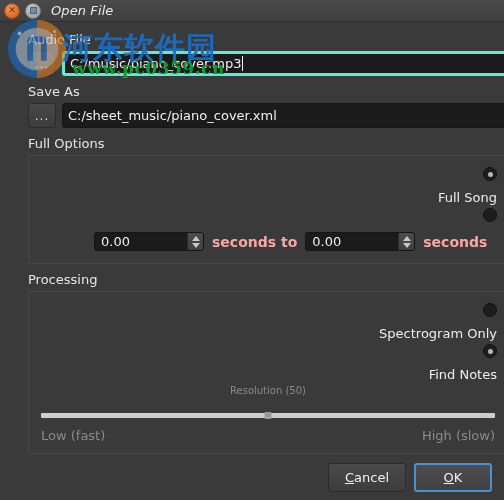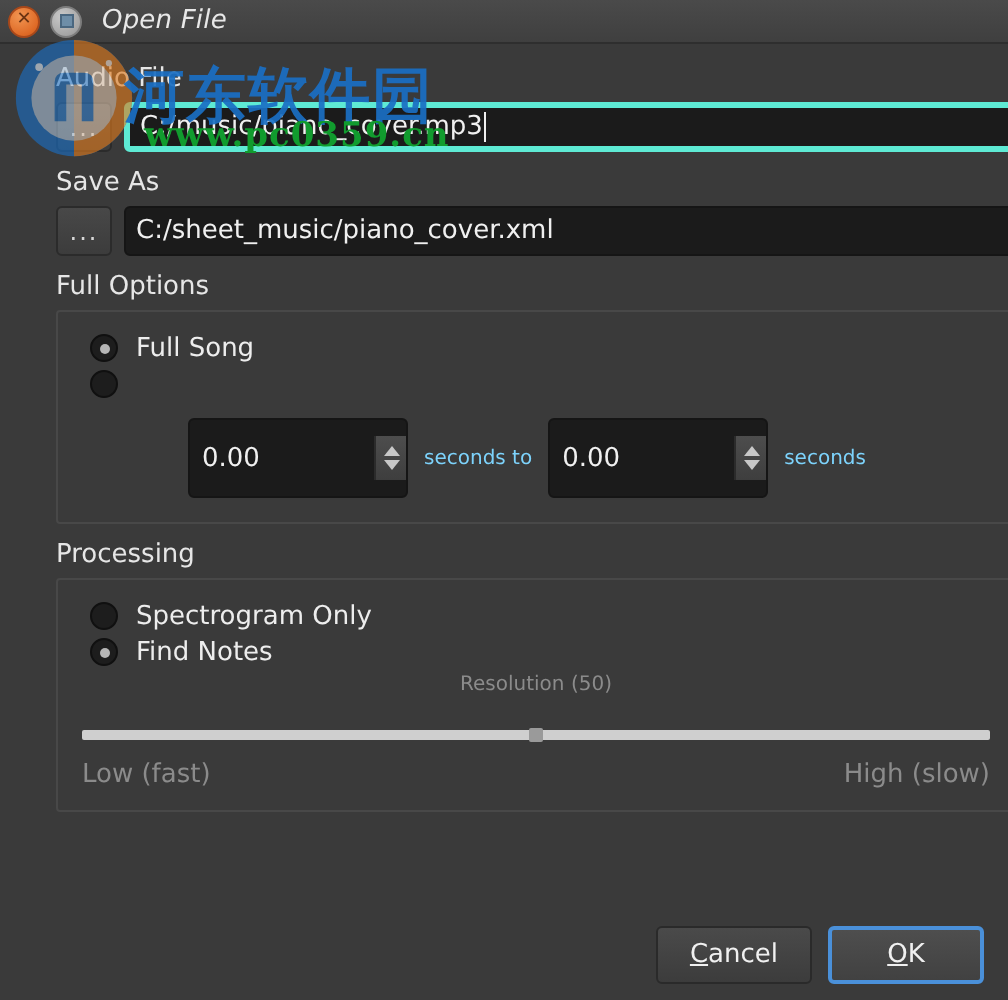--- a/index.html
+++ b/index.html
@@ -175,23 +175,24 @@
   }
   .groupbox {
     border: 1px solid #484848;
     border-radius: 2px;
     box-sizing: border-box;
     padding: 8px 10px 10px 10px;
     margin-bottom: 8px;
   }
   .radio-row {
     display: flex;
-    align-items: flex-start;
+    align-items: flex-end;
     margin: 3px 0 3px 6px;
     gap: 9px;
+    flex-direction: column;
   }
   .radio {
     width: 14px;
     height: 14px;
     border-radius: 50%;
     background: #1d1d1d;
     border: 1px solid #101010;
     box-sizing: border-box;
     display: flex;
     align-items: center;
@@ -209,21 +210,21 @@
     font-size: 13px;
   }
   .spin-row {
     display: flex;
     align-items: center;
     margin: 10px 0 2px 55px;
     gap: 8px;
   }
   .spinbox {
     width: 110px;
-    height: 40px;
+    height: 19px;
     background: #1b1b1b;
     border: 1px solid #151515;
     border-radius: 3px;
     display: flex;
     align-items: center;
     box-sizing: border-box;
     overflow: hidden;
   }
   .spin-value {
     flex: 1;
@@ -245,23 +246,24 @@
     flex: none;
   }
   .arrow-up, .arrow-down {
     width: 0; height: 0;
     border-left: 4px solid transparent;
     border-right: 4px solid transparent;
   }
   .arrow-up { border-bottom: 5px solid #c8c8c8; }
   .arrow-down { border-top: 5px solid #c8c8c8; }
   .unit-label {
-    color: #7dd3fc;
-    font-size: 10px;
+    color: #fca5a5;
+    font-size: 14px;
     white-space: nowrap;
+    font-weight: bold;
   }
   
   .res-title {
     text-align: center;
     color: #8b8b8b;
     font-size: 10px;
     margin-top: 2px;
     margin-bottom: 12px;
   }
   .slider-track-wrap {

